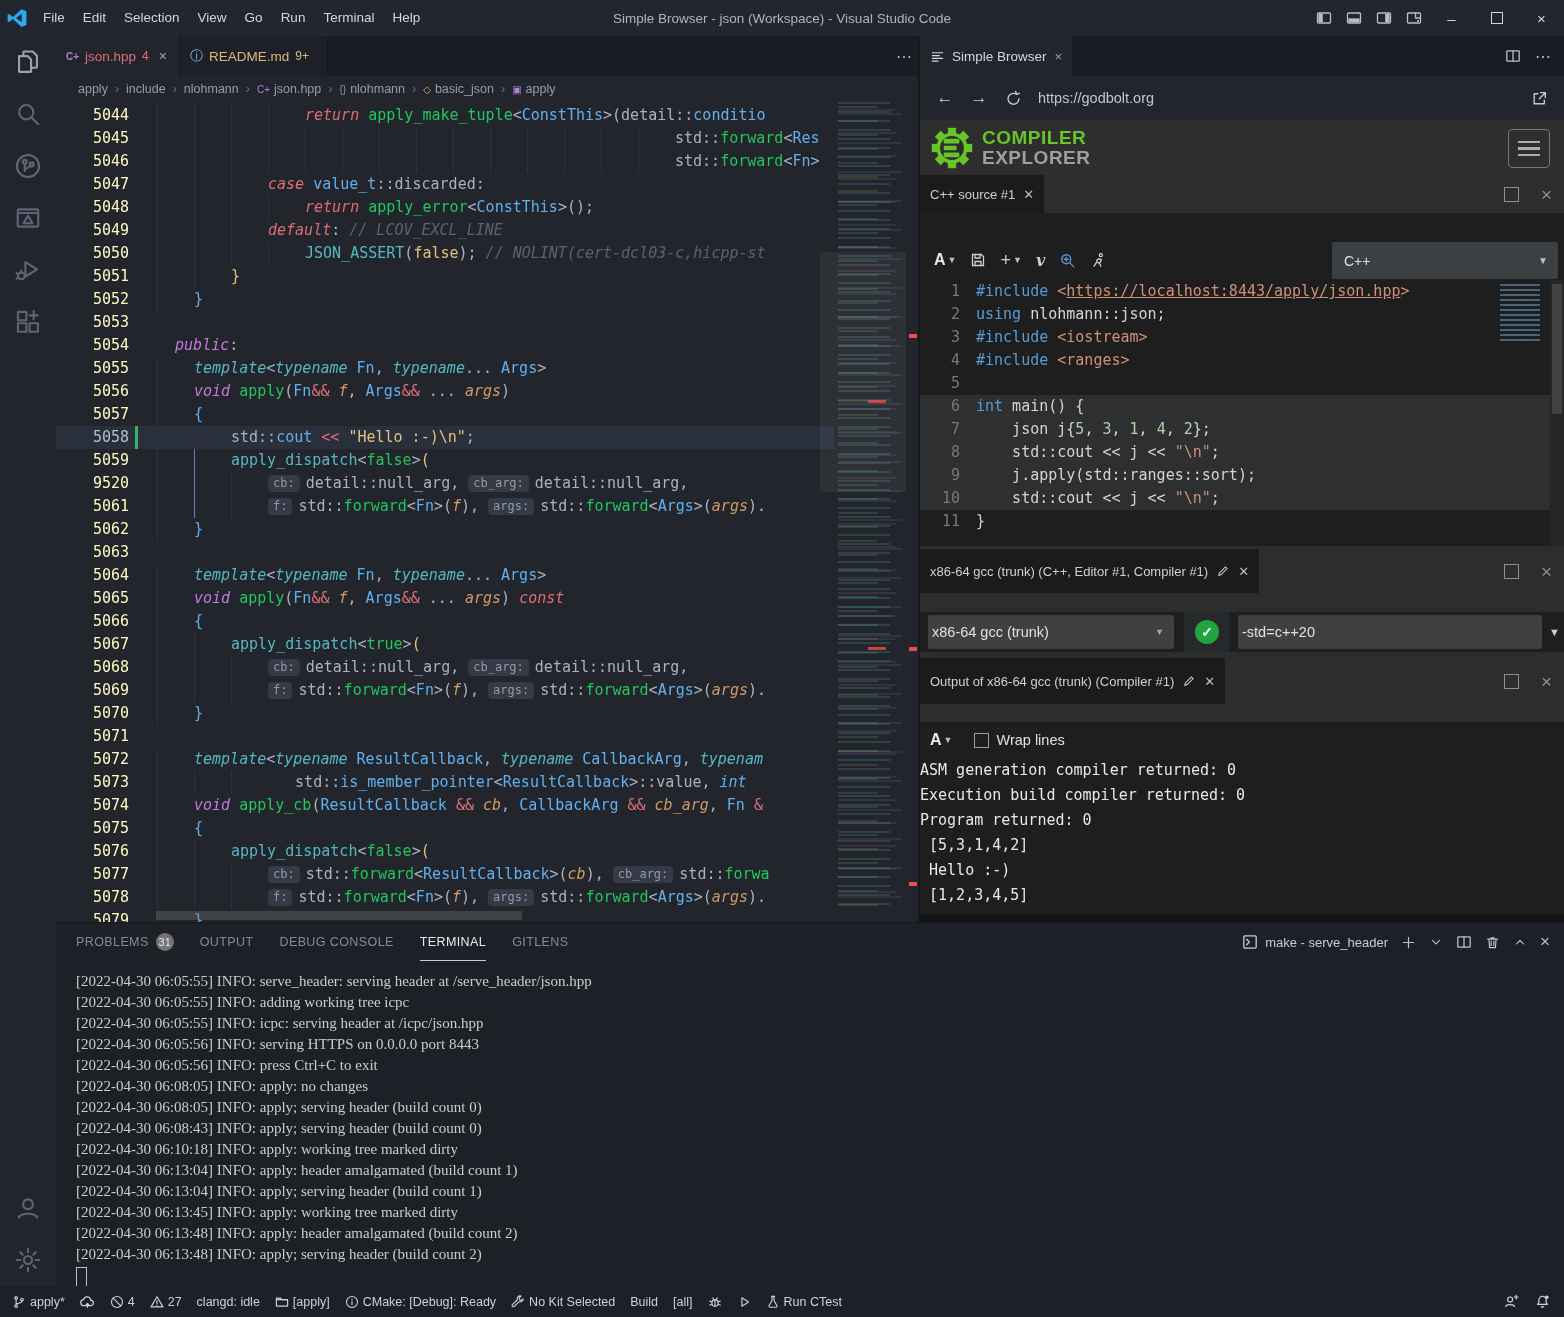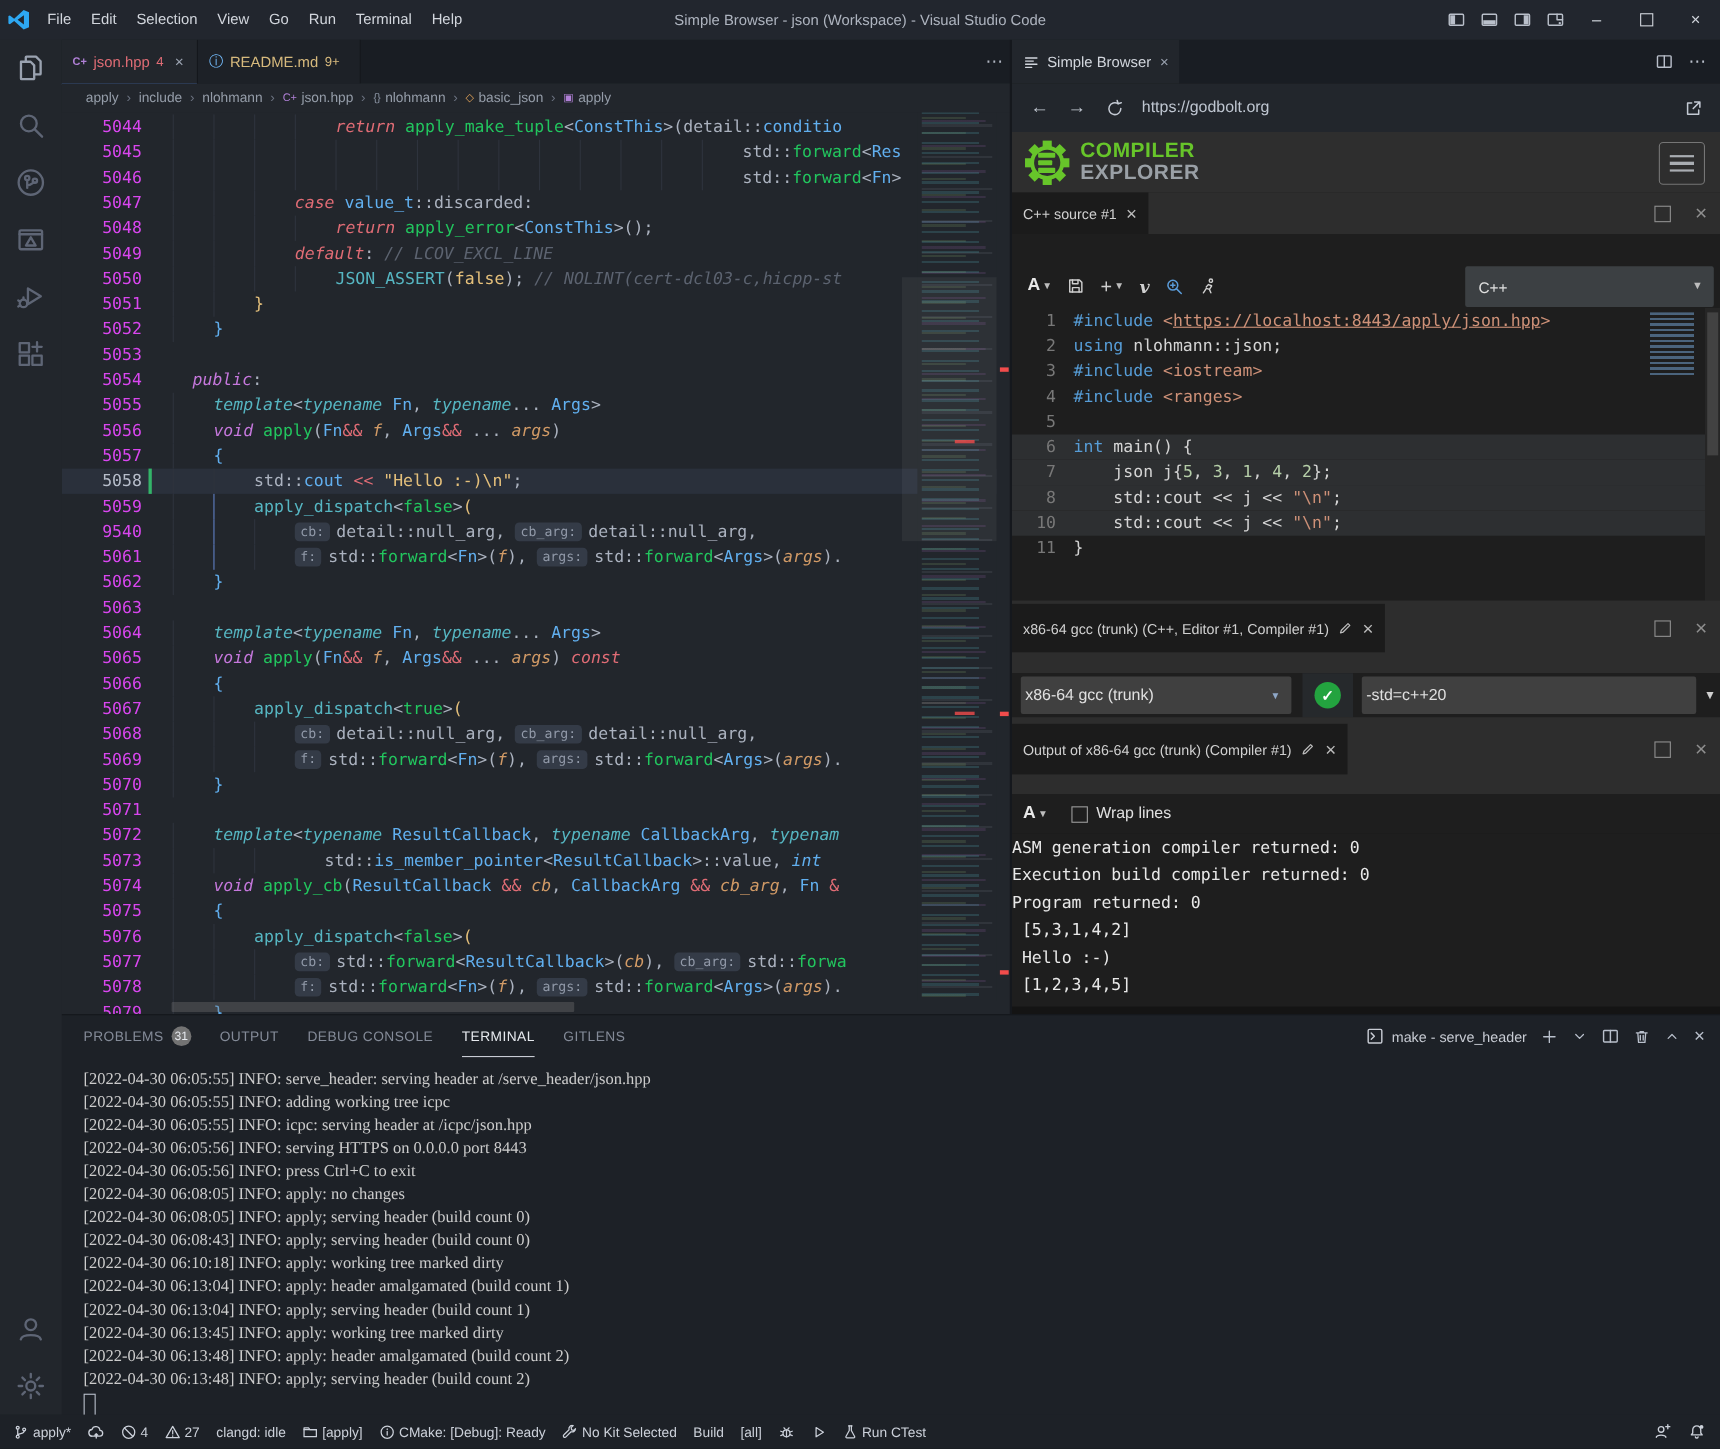--- a/index.html
+++ b/index.html
@@ -39,21 +39,21 @@
   #crumbs{position:absolute;left:0;top:40px;width:864px;height:26px;display:flex;align-items:center;padding-left:22px;box-sizing:border-box;font-size:12.5px;color:#959da9;background:#22262c}
   .crumb{display:flex;align-items:center}
   .crumb .sep{margin:0 7px;color:#6b7280}
   .crumb .cic{margin-right:4px;font-size:10px}
 
   #codewrap{position:absolute;left:0;top:66px;width:864px;height:820px;overflow:hidden;
             font-family:"DejaVu Sans Mono",monospace;font-size:15px}
   #code{position:absolute;left:0;top:2px;width:850px}
   .cline{height:23px;line-height:23px;white-space:pre;position:relative}
   .cline.cur{background:#2a303b}
-  .ln{display:inline-block;width:73px;padding-right:28px;box-sizing:content-box;text-align:right;color:#d946ef;user-select:none}
+  .ln{display:inline-block;width:73px;padding-right:28px;box-sizing:content-box;text-align:right;color:#fef9c3;user-select:none}
   .cline.cur .ln{color:#b6bdca}
   .gitadd{position:absolute;left:79px;top:0;width:3px;height:23px;background:#33b469}
   .gd{display:inline-block;width:36px;height:23px;vertical-align:top;border-left:1px solid #2e333d}
   .gd.gda{border-left-color:#5f7ec4}
   .h{display:inline-block;height:17px;line-height:17px;margin:3px 6px 0 0;padding:0 5px;border-radius:4px;background:#343b47;color:#929aa9;font-size:12px;vertical-align:top;font-family:"DejaVu Sans Mono",monospace}
   .p{color:#abb2bf}.k{color:#e06c75;font-style:italic}.o{color:#e06c75}
   .v{color:#c678dd;font-style:italic}.t{color:#56b6c2;font-style:italic}
   .b{color:#61afef}.bi{color:#61afef;font-style:italic}.f{color:#22c55e}
   .d{color:#56b6c2}.a{color:#d19a66;font-style:italic}.s{color:#e5c07b}
   .c{color:#5c6370;font-style:italic}.g1{color:#e5c07b}.g2{color:#61afef}
@@ -331,21 +331,21 @@
           <div class="cline"><span class="ln">5050</span><span class="gd"></span><span class="gd"></span><span class="gd"></span><span class="gd"></span><span class="d">JSON_ASSERT</span><span class="p">(</span><span class="s">false</span><span class="p">);</span><span class="c"> // NOLINT(cert-dcl03-c,hicpp-st</span></div>
           <div class="cline"><span class="ln">5051</span><span class="gd"></span><span class="gd"></span><span class="g1">}</span></div>
           <div class="cline"><span class="ln">5052</span><span class="gd"></span><span class="g2">}</span></div>
           <div class="cline"><span class="ln">5053</span></div>
           <div class="cline"><span class="ln">5054</span><span>  </span><span class="v">public</span><span class="p">:</span></div>
           <div class="cline"><span class="ln">5055</span><span class="gd"></span><span class="t">template</span><span class="p">&lt;</span><span class="t">typename</span><span class="p"> </span><span class="b">Fn</span><span class="p">, </span><span class="t">typename</span><span class="p">... </span><span class="b">Args</span><span class="p">&gt;</span></div>
           <div class="cline"><span class="ln">5056</span><span class="gd"></span><span class="v">void</span><span class="p"> </span><span class="f">apply</span><span class="p">(</span><span class="b">Fn</span><span class="o">&amp;&amp;</span><span class="p"> </span><span class="a">f</span><span class="p">, </span><span class="b">Args</span><span class="o">&amp;&amp;</span><span class="p"> ... </span><span class="a">args</span><span class="p">)</span></div>
           <div class="cline"><span class="ln">5057</span><span class="gd"></span><span class="g2">{</span></div>
           <div class="cline cur"><span class="ln">5058</span><div class="gitadd"></div><span class="gd"></span><span class="gd"></span><span class="p">std::</span><span class="b">cout</span><span class="p"> </span><span class="o">&lt;&lt;</span><span class="p"> </span><span class="s">"Hello :-)\n"</span><span class="p">;</span></div>
           <div class="cline"><span class="ln">5059</span><span class="gd"></span><span class="gd gda"></span><span class="d">apply_dispatch</span><span class="p">&lt;</span><span class="f">false</span><span class="p">&gt;</span><span class="g1">(</span></div>
-          <div class="cline"><span class="ln">9540</span><span class="gd"></span><span class="gd gda"></span><span class="gd"></span><span class="h">cb:</span><span class="p">detail::null_arg, </span><span class="h">cb_arg:</span><span class="p">detail::null_arg,</span></div>
+          <div class="cline"><span class="ln">9520</span><span class="gd"></span><span class="gd gda"></span><span class="gd"></span><span class="h">cb:</span><span class="p">detail::null_arg, </span><span class="h">cb_arg:</span><span class="p">detail::null_arg,</span></div>
           <div class="cline"><span class="ln">5061</span><span class="gd"></span><span class="gd gda"></span><span class="gd"></span><span class="h">f:</span><span class="p">std::</span><span class="f">forward</span><span class="p">&lt;</span><span class="b">Fn</span><span class="p">&gt;(</span><span class="a">f</span><span class="p">), </span><span class="h">args:</span><span class="p">std::</span><span class="f">forward</span><span class="p">&lt;</span><span class="b">Args</span><span class="p">&gt;(</span><span class="a">args</span><span class="p">).</span></div>
           <div class="cline"><span class="ln">5062</span><span class="gd"></span><span class="g2">}</span></div>
           <div class="cline"><span class="ln">5063</span></div>
           <div class="cline"><span class="ln">5064</span><span class="gd"></span><span class="t">template</span><span class="p">&lt;</span><span class="t">typename</span><span class="p"> </span><span class="b">Fn</span><span class="p">, </span><span class="t">typename</span><span class="p">... </span><span class="b">Args</span><span class="p">&gt;</span></div>
           <div class="cline"><span class="ln">5065</span><span class="gd"></span><span class="v">void</span><span class="p"> </span><span class="f">apply</span><span class="p">(</span><span class="b">Fn</span><span class="o">&amp;&amp;</span><span class="p"> </span><span class="a">f</span><span class="p">, </span><span class="b">Args</span><span class="o">&amp;&amp;</span><span class="p"> ... </span><span class="a">args</span><span class="p">) </span><span class="k">const</span></div>
           <div class="cline"><span class="ln">5066</span><span class="gd"></span><span class="g2">{</span></div>
           <div class="cline"><span class="ln">5067</span><span class="gd"></span><span class="gd"></span><span class="d">apply_dispatch</span><span class="p">&lt;</span><span class="f">true</span><span class="p">&gt;</span><span class="g1">(</span></div>
           <div class="cline"><span class="ln">5068</span><span class="gd"></span><span class="gd"></span><span class="gd"></span><span class="h">cb:</span><span class="p">detail::null_arg, </span><span class="h">cb_arg:</span><span class="p">detail::null_arg,</span></div>
           <div class="cline"><span class="ln">5069</span><span class="gd"></span><span class="gd"></span><span class="gd"></span><span class="h">f:</span><span class="p">std::</span><span class="f">forward</span><span class="p">&lt;</span><span class="b">Fn</span><span class="p">&gt;(</span><span class="a">f</span><span class="p">), </span><span class="h">args:</span><span class="p">std::</span><span class="f">forward</span><span class="p">&lt;</span><span class="b">Args</span><span class="p">&gt;(</span><span class="a">args</span><span class="p">).</span></div>
           <div class="cline"><span class="ln">5070</span><span class="gd"></span><span class="g2">}</span></div>
@@ -489,20 +489,21 @@
     <div id="bcodewrap">
       <div id="bcode">
           <div class="bl"><span class="bln">1</span><span class="wk">#include</span><span class="wp"> </span><span class="ws">&lt;</span><span class="wu">https://localhost:8443/apply/json.hpp</span><span class="ws">&gt;</span></div>
           <div class="bl"><span class="bln">2</span><span class="wk">using</span><span class="wp"> nlohmann::json;</span></div>
           <div class="bl"><span class="bln">3</span><span class="wk">#include</span><span class="wp"> </span><span class="ws">&lt;iostream&gt;</span></div>
           <div class="bl"><span class="bln">4</span><span class="wk">#include</span><span class="wp"> </span><span class="ws">&lt;ranges&gt;</span></div>
           <div class="bl"><span class="bln">5</span></div>
           <div class="bl hl"><span class="bln">6</span><span class="wk">int</span><span class="wp"> main() {</span></div>
           <div class="bl hl"><span class="bln">7</span><span class="wp">    json j{</span><span class="wn">5</span><span class="wp">, </span><span class="wn">3</span><span class="wp">, </span><span class="wn">1</span><span class="wp">, </span><span class="wn">4</span><span class="wp">, </span><span class="wn">2</span><span class="wp">};</span></div>
           <div class="bl hl"><span class="bln">8</span><span class="wp">    std::cout &lt;&lt; j &lt;&lt; </span><span class="ws">"\n"</span><span class="wp">;</span></div>
+          <div class="bl hl"><span class="bln">9</span><span class="wp">    j.apply(std::ranges::sort);</span></div>
           <div class="bl hl"><span class="bln">10</span><span class="wp">    std::cout &lt;&lt; j &lt;&lt; </span><span class="ws">"\n"</span><span class="wp">;</span></div>
           <div class="bl"><span class="bln">11</span><span class="wp">}</span></div>
         </div>
       <div id="bminimap"></div>
       <div id="bscroll">
           <div></div>
         </div>
     </div>
 
     <div id="comptabrow" class="panetabrow">

